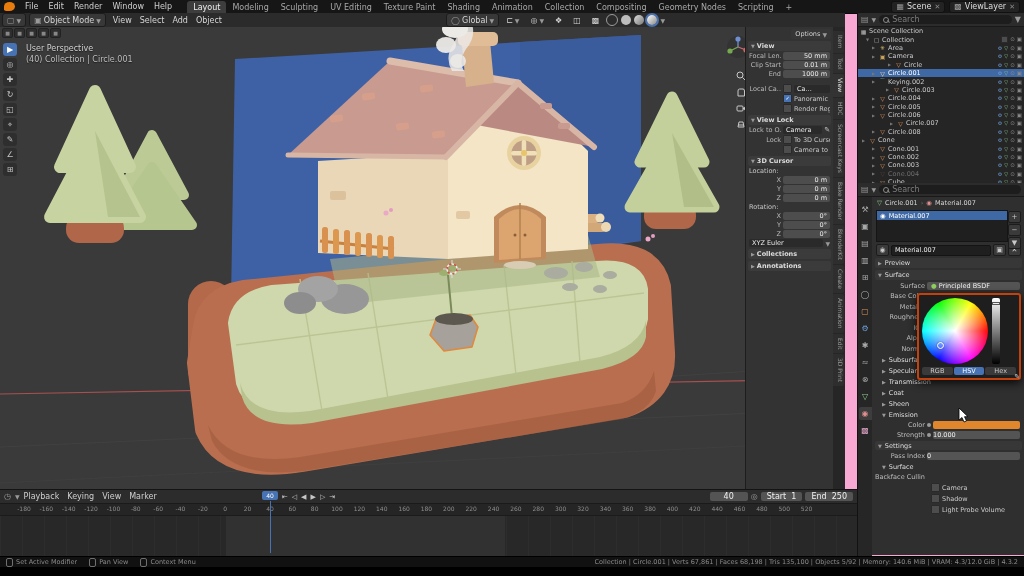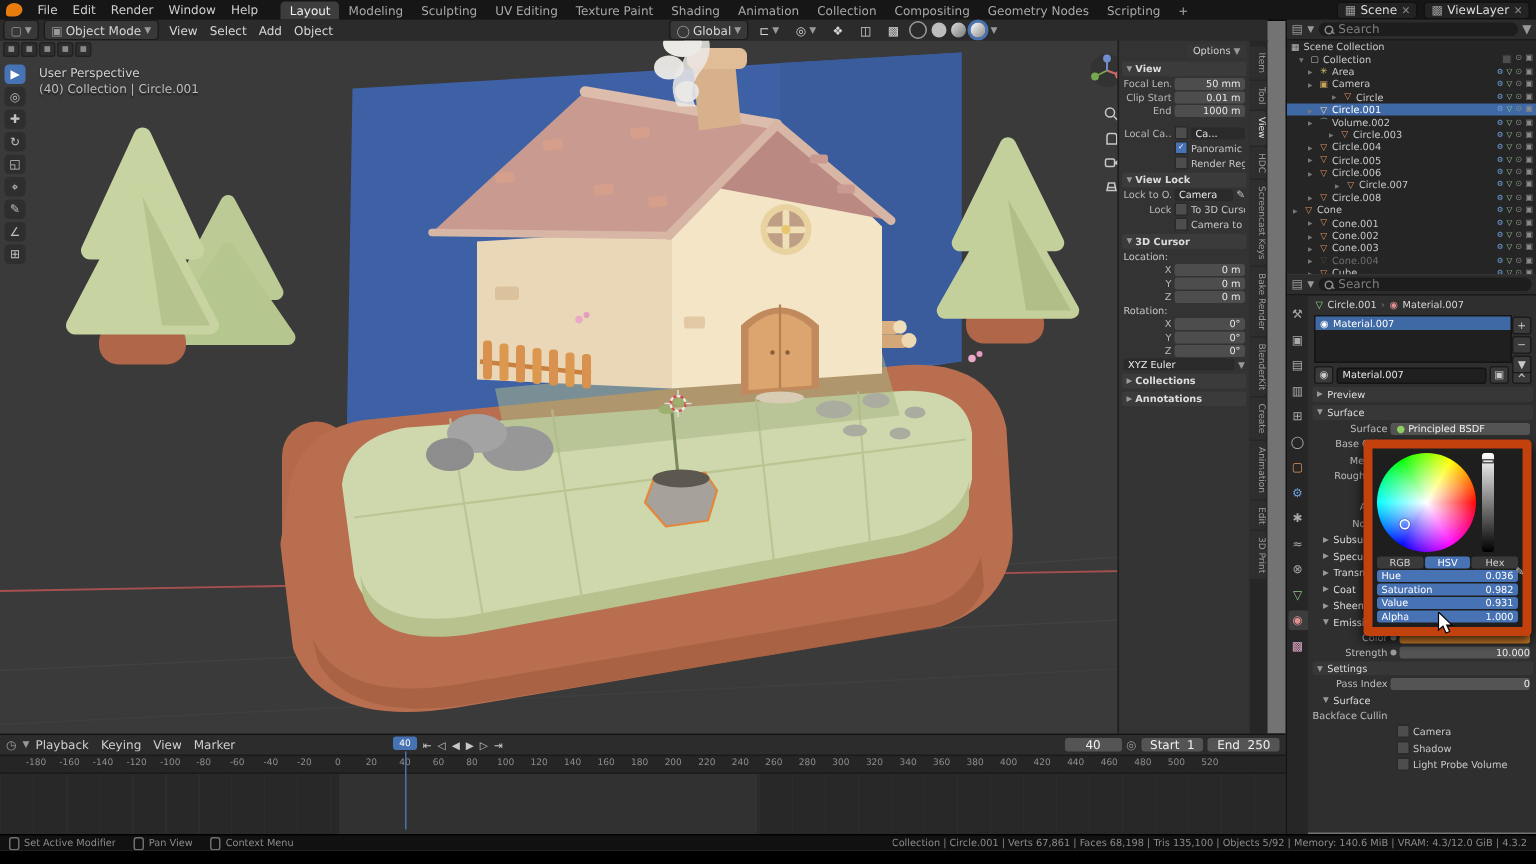--- a/index.html
+++ b/index.html
@@ -1,16 +1,16 @@
 <!DOCTYPE html>
 <html><head>
 <meta charset="utf-8">
 <style>
   html,body{margin:0;padding:0;background:#000;}
-  #app{position:relative;width:1024px;height:576px;background:#737373;overflow:hidden;
+  #app{position:relative;width:1024px;height:576px;background:#f9a8d4;overflow:hidden;
        font-family:"DejaVu Sans",sans-serif;font-size:8px;color:#c9c9c9;
        -webkit-font-smoothing:antialiased;}
   .ni{white-space:nowrap;overflow:hidden;}
   
   #topbar{position:absolute;left:0;top:0;width:1024px;height:13px;background:#161616;
           display:flex;align-items:center;gap:2px;border-bottom:1px solid #0a0a0a;}
   .logo{width:11px;height:9px;margin:0 3px 0 4px;background:#e87d0d;border-radius:50% 50% 50% 20%;}
   .menu-item{padding:0 5px;color:#cfcfcf;}
   .ws-tabs{display:flex;margin-left:8px;height:13px;align-items:flex-end;}
   .ws-tab{padding:2px 6px 1px 6px;color:#a8a8a8;border-radius:3px 3px 0 0;}
@@ -103,36 +103,36 @@
   #properties{position:absolute;left:858px;top:183px;width:166px;height:372px;background:#2f2f2f;}
   #props-tabs{position:absolute;left:0;top:14px;width:14px;height:358px;background:#262626;
               display:flex;flex-direction:column;gap:4px;align-items:center;padding-top:6px;}
   .ptab{width:13px;height:13px;font-size:8px;line-height:13px;text-align:center;color:#a9a9a9;border-radius:2px 0 0 2px;}
   .ptab.active{background:#3d3d3d;}
   #props-header{position:absolute;left:0;top:0;width:166px;height:14px;background:#2c2c2c;
                 display:flex;align-items:center;gap:3px;padding:0 3px;border-bottom:1px solid #191919;box-sizing:border-box;}
   #props-content{position:absolute;left:15px;top:14px;width:151px;height:358px;font-size:6.5px;overflow:hidden;}
   .pc-row{display:flex;align-items:center;gap:2px;margin:2px 4px 0 2px;}
   .pc-label{width:50px;text-align:right;color:#bdbdbd;flex:none;}
-  .pc-field{flex:1;background:#545454;border-radius:2px;height:8px;line-height:8px;text-align:right;color:#efefef;}
+  .pc-field{flex:1;background:#545454;border-radius:2px;height:8px;line-height:8px;text-align:left;color:#efefef;}
   .sec-hdr{display:flex;align-items:center;gap:3px;background:#373737;border-radius:2px;
            margin:2px 2px 0 2px;padding:1px 3px;color:#dedede;}
   .sec-hdr.sub{background:transparent;margin-left:6px;}
   .crumb{display:flex;align-items:center;gap:3px;padding:2px 4px;color:#d7d7d7;}
   .slotbox{background:#1f1f1f;border:1px solid #151515;margin:1px 16px 1px 3px;height:30px;position:relative;}
   .slot-row{display:flex;align-items:center;gap:3px;background:#3f69a5;color:#fff;height:9px;padding:0 3px;}
   .slot-side{position:absolute;right:-14px;top:0;display:flex;flex-direction:column;gap:1px;}
   .sq-btn{width:11px;height:10px;background:#3a3a3a;border:1px solid #1c1c1c;border-radius:2px;
           color:#c9c9c9;font-size:7px;line-height:10px;text-align:center;}
   .db-row{display:flex;align-items:center;gap:2px;margin:2px 3px;}
   .db-name{flex:1;background:#1f1f1f;border:1px solid #141414;border-radius:2px;height:9px;line-height:9px;padding:0 3px;color:#e8e8e8;display:flex;gap:3px;align-items:center;}
   .socket{width:4px;height:4px;border-radius:50%;background:#9a9a9a;flex:none;}
   .colorbar{flex:1;height:8px;border-radius:2px;}
   
-  #picker{position:absolute;right:3px;top:96px;width:94px;background:#1e1e1e;border:6px solid #c2410c;
+  #picker{position:absolute;right:3px;top:96px;width:94px;background:#1e1e1e;border:2px solid #c2410c;
           border-radius:3px;box-shadow:0 3px 8px #000c;padding:3px;z-index:5;}
   #wheel-row{display:flex;gap:4px;align-items:center;}
   #wheel{width:66px;height:66px;border-radius:50%;
      background:radial-gradient(circle,#fff 0%,rgba(255,255,255,0) 72%),
      conic-gradient(from 90deg,#f00,#f0f,#00f,#0ff,#0f0,#ff0,#f00);position:relative;}
   #wheel-cursor{position:absolute;left:22%;top:66%;width:5px;height:5px;border:1px solid #fff;border-radius:50%;box-shadow:0 0 1px #000;}
   #vslider{width:8px;height:66px;border-radius:2px;background:linear-gradient(#fff,#000);position:relative;}
   #vslider-handle{position:absolute;left:0;top:4px;width:8px;height:3px;background:#eee;border:1px solid #555;box-sizing:border-box;}
   #picker-tabs{display:flex;gap:1px;margin-top:3px;}
   .ptab2{flex:1;background:#3a3a3a;border-radius:2px;height:8px;line-height:8px;text-align:center;color:#cfcfcf;}
@@ -722,21 +722,21 @@
           <span class="ol-extra2">▽</span>
           <span class="ol-right">
             <span>⊙</span>
             <span>▣</span>
           </span>
         </div>
 
         <div class="ol-row" style="padding-left:14px">
           <span class="tw">▶</span>
           <span class="ol-ico" style="color: rgb(126, 196, 196);">⌒</span>
-          <span class="ol-name">Volume.002</span>
+          <span class="ol-name">Keying.002</span>
           <span class="ol-extra">⚙</span>
           <span class="ol-extra2">▽</span>
           <span class="ol-right">
             <span>⊙</span>
             <span>▣</span>
           </span>
         </div>
 
         <div class="ol-row" style="padding-left:28px">
           <span class="tw">▶</span>
@@ -1054,39 +1054,20 @@
           <div id="vslider">
             <div id="vslider-handle"></div>
           </div>
         </div>
         <div id="picker-tabs">
 
         <span class="ptab2">RGB</span>
             <span class="ptab2 active">HSV</span>
             <span class="ptab2">Hex</span>
           </div>
-        <div>
-
-        <div class="pk-slider">
-            <span class="ni">Hue</span>
-              <span>0.036</span>
-            </div>
-            <div class="pk-slider">
-            <span class="ni">Saturation</span>
-              <span>0.982</span>
-            </div>
-            <div class="pk-slider">
-            <span class="ni">Value</span>
-              <span>0.931</span>
-            </div>
-            <div class="pk-slider">
-            <span class="ni">Alpha</span>
-              <span>1.000</span>
-            </div>
-          </div>
         <span id="eyedrop">✎</span>
       </div>
     </div>
   </div>
 
   <div id="statusbar">
     <div style="display:flex;gap:12px">
 
     <span class="sb-item">
         <span class="mouse-ico"></span>

